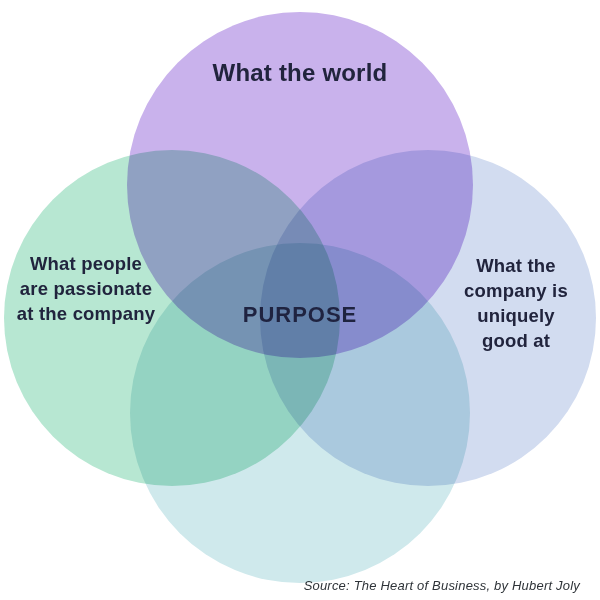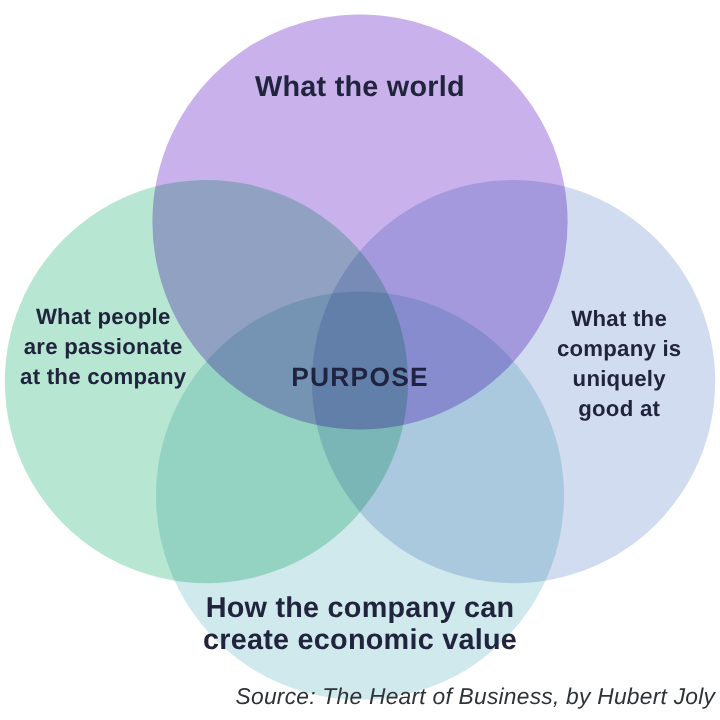--- a/index.html
+++ b/index.html
@@ -42,23 +42,23 @@
     left: 200px; top: 285px; width: 200px;
     text-align: center;
     font-weight: bold;
     font-size: 22px;
     letter-spacing: 1px;
     color: #1f2340;
     margin-top: 17px;
   }
   .source {
     position: absolute;
-    right: 4px; bottom: 7px;
+    right: 20px; bottom: 7px;
     font-style: italic;
-    font-size: 19px;
+    font-size: 13px;
     color: #2e3338;
     letter-spacing: 0.2px;
     margin-left: 19px;
   }
 </style>
 </head>
 <body>
 
 <div class="canvas">
 
@@ -79,22 +79,18 @@
     <div>at the company</div>
   </div>
 
   <div class="label lbl-right">
     <div>What the</div>
     <div>company is</div>
     <div>uniquely</div>
     <div>good at</div>
   </div>
 
-  <div class="label lbl-bottom">
-    <div>How the company can</div>
-    <div>create economic value</div>
-  </div>
 
   <div class="purpose">PURPOSE</div>
 
   <div class="source">Source: The Heart of Business, by Hubert Joly</div>
 
 </div>
 
 </body></html>

